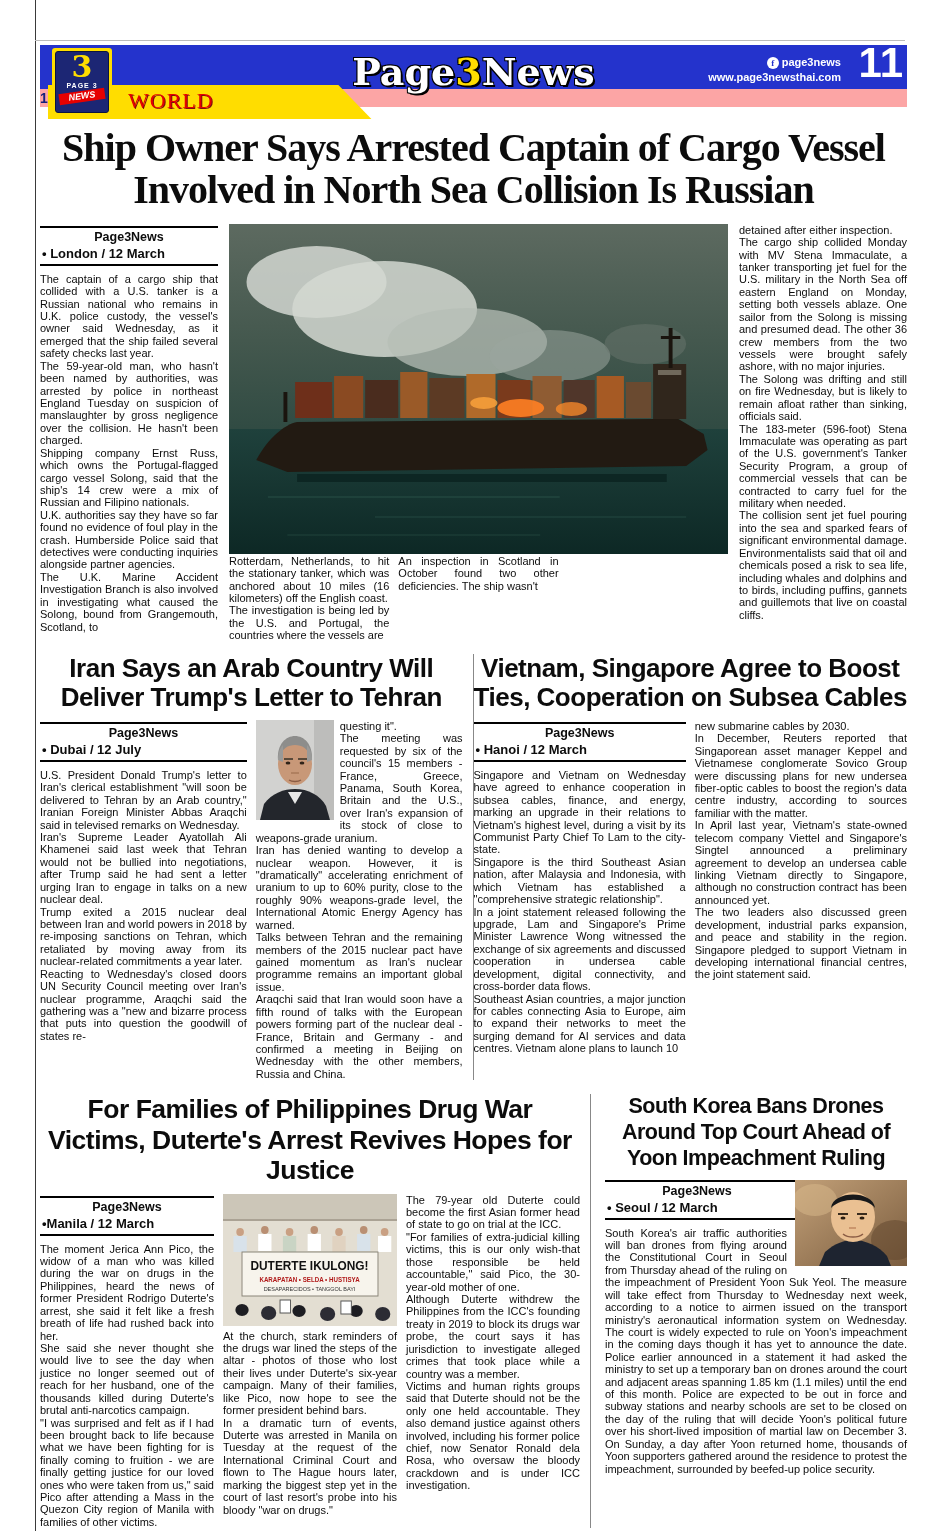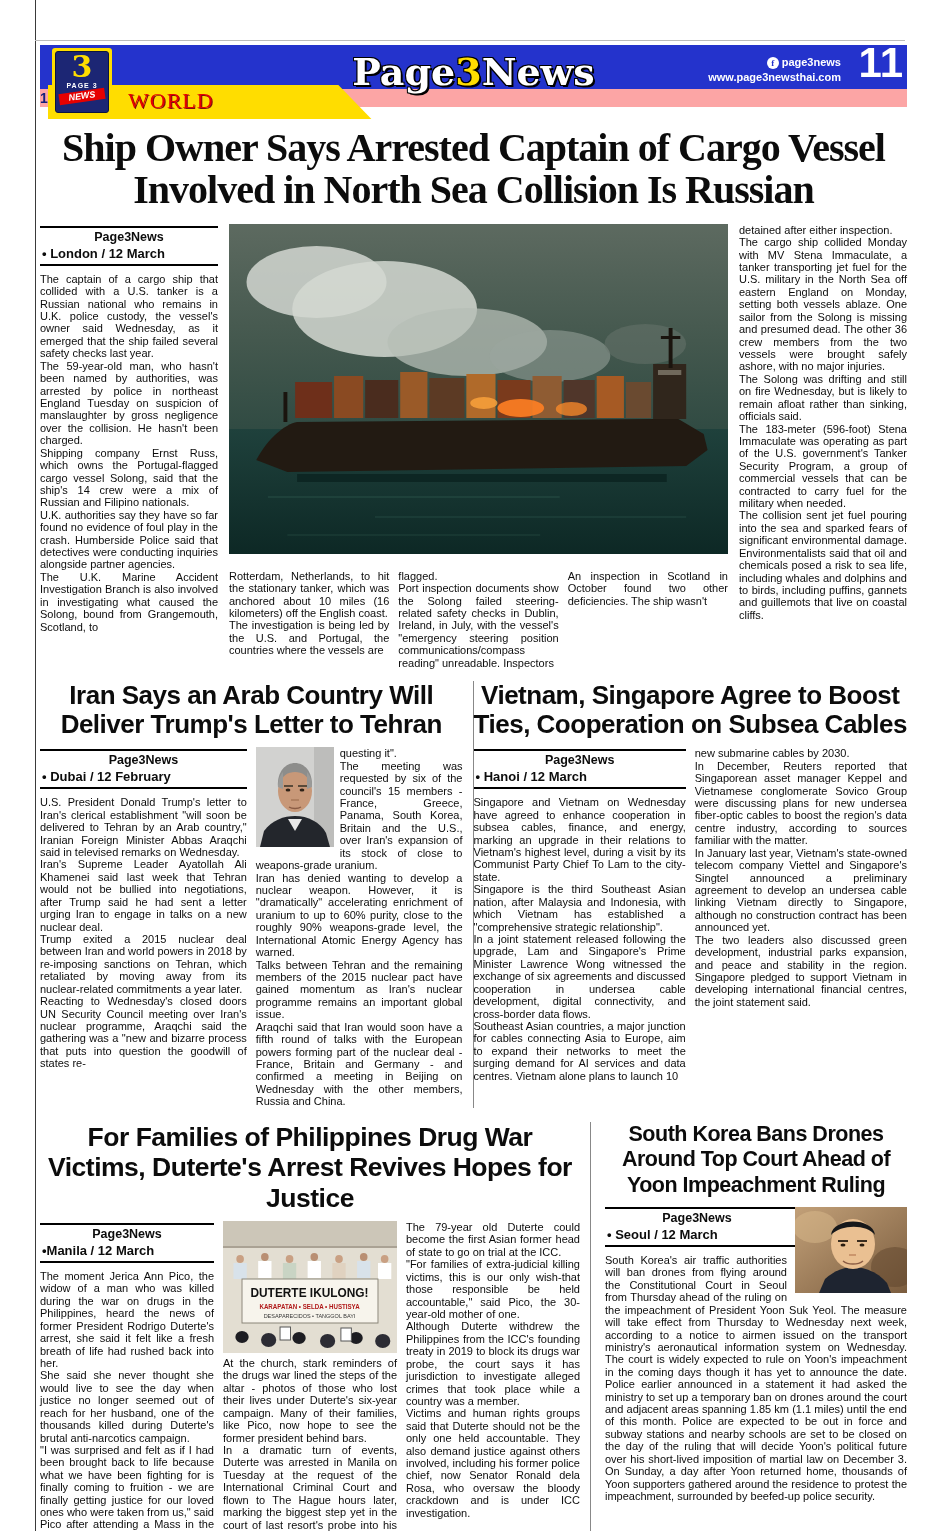--- a/index.html
+++ b/index.html
@@ -47,21 +47,21 @@
 
   .byline { border-top:2px solid #000; border-bottom:2px solid #000; margin:2px 0 7px; padding:2px 2px 3px; }
   .byline .src { text-align:center; font-weight:bold; font-size:12.5px; }
   .byline .dl { font-weight:bold; font-size:13px; margin-top:2px; }
 
   p.bp { margin:0; text-align:justify; font-size:11px; line-height:1.13; }
 
   
   .ship-grid { display:grid; grid-template-columns:178px 1fr 168px; column-gap:11px; }
   .photo-ship { width:100%; height:330px; display:block; }
-  .ship-3col { display:grid; grid-template-columns:1fr 1fr 1fr; column-gap:9px; margin-top:16px; }
+  .ship-3col { display:grid; grid-template-columns:1fr 1fr 1fr; column-gap:9px; margin-top:1px; }
 
   .row2 { display:grid; grid-template-columns:1fr 1fr; margin-top:12px; }
   .iran { border-right:1px solid #888; padding-right:10px; }
   .twocol { display:grid; grid-template-columns:1fr 1fr; column-gap:9px; }
   .photo-araqchi { float:left; width:78px; height:100px; margin:0 6px 3px 0; }
 
   .row3 { display:grid; grid-template-columns:1fr 302px; column-gap:14px; margin-top:14px; }
   .phil { border-right:1px solid #888; padding-right:10px; }
   .phil-cols { display:grid; grid-template-columns:1fr 1fr 1fr; column-gap:9px; }
   .photo-protest { width:100%; height:132px; display:block; margin-bottom:4px; }
@@ -157,24 +157,20 @@
           <rect x="40" y="272" width="300" height="2" fill="#2a524a" opacity="0.45"></rect>
           <rect x="150" y="292" width="320" height="2" fill="#2a524a" opacity="0.35"></rect>
           <rect x="60" y="310" width="260" height="2" fill="#2a524a" opacity="0.3"></rect>
         </svg>
         <div class="ship-3col">
           <div>
               <p class="bp">Rotterdam, Netherlands, to hit the stationary tanker, which was anchored about 10 miles (16 kilometers) off the English coast.</p>
               <p class="bp">The investigation is being led by the U.S. and Portugal, the countries where the vessels are</p>
             </div>
           <div>
-              <p class="bp">flagged.</p>
-              <p class="bp">Port inspection documents show the Solong failed steering-related safety checks in Dublin, Ireland, in July, with the vessel's "emergency steering position communications/compass reading" unreadable. Inspectors</p>
-            </div>
-          <div>
               <p class="bp">An inspection in Scotland in October found two other deficiencies. The ship wasn't</p>
             </div>
         </div>
       </div>
       <div>
           <p class="bp">detained after either inspection.</p>
           <p class="bp">The cargo ship collided Monday with MV Stena Immaculate, a tanker transporting jet fuel for the U.S. military in the North Sea off eastern England on Monday, setting both vessels ablaze. One sailor from the Solong is missing and presumed dead. The other 36 crew members from the two vessels were brought safely ashore, with no major injuries.</p>
           <p class="bp">The Solong was drifting and still on fire Wednesday, but is likely to remain afloat rather than sinking, officials said.</p>
           <p class="bp">The 183-meter (596-foot) Stena Immaculate was operating as part of the U.S. government's Tanker Security Program, a group of commercial vessels that can be contracted to carry fuel for the military when needed.</p>
           <p class="bp">The collision sent jet fuel pouring into the sea and sparked fears of significant environmental damage. Environmentalists said that oil and chemicals posed a risk to sea life, including whales and dolphins and to birds, including puffins, gannets and guillemots that live on coastal cliffs.</p>
@@ -182,21 +178,21 @@
     </div>
   </section>
 
   <div class="row2">
     <section class="iran">
       <h2>Iran Says an Arab Country Will Deliver Trump's Letter to Tehran</h2>
       <div class="twocol">
         <div>
           <div class="byline">
             <div class="src">Page3News</div>
-            <div class="dl">• Dubai / 12 February</div>
+            <div class="dl">• Dubai / 12 July</div>
           </div>
           <div>
               <p class="bp">U.S. President Donald Trump's letter to Iran's clerical establishment "will soon be delivered to Tehran by an Arab country," Iranian Foreign Minister Abbas Araqchi said in televised remarks on Wednesday.</p>
               <p class="bp">Iran's Supreme Leader Ayatollah Ali Khamenei said last week that Tehran would not be bullied into negotiations, after Trump said he had sent a letter urging Iran to engage in talks on a new nuclear deal.</p>
               <p class="bp">Trump exited a 2015 nuclear deal between Iran and world powers in 2018 by re-imposing sanctions on Tehran, which retaliated by moving away from its nuclear-related commitments a year later.</p>
               <p class="bp">Reacting to Wednesday's closed doors UN Security Council meeting over Iran's nuclear programme, Araqchi said the gathering was a "new and bizarre process that puts into question the goodwill of states re-</p>
             </div>
         </div>
         <div>
           <svg class="photo-araqchi" viewBox="0 0 78 100" preserveAspectRatio="none">
@@ -237,21 +233,21 @@
           <div>
               <p class="bp">Singapore and Vietnam on Wednesday have agreed to enhance cooperation in subsea cables, finance, and energy, marking an upgrade in their relations to Vietnam's highest level, during a visit by its Communist Party Chief To Lam to the city-state.</p>
               <p class="bp">Singapore is the third Southeast Asian nation, after Malaysia and Indonesia, with which Vietnam has established a "comprehensive strategic relationship".</p>
               <p class="bp">In a joint statement released following the upgrade, Lam and Singapore's Prime Minister Lawrence Wong witnessed the exchange of six agreements and discussed cooperation in undersea cable development, digital connectivity, and cross-border data flows.</p>
               <p class="bp">Southeast Asian countries, a major junction for cables connecting Asia to Europe, aim to expand their networks to meet the surging demand for AI services and data centres. Vietnam alone plans to launch 10</p>
             </div>
         </div>
         <div>
             <p class="bp">new submarine cables by 2030.</p>
             <p class="bp">In December, Reuters reported that Singaporean asset manager Keppel and Vietnamese conglomerate Sovico Group were discussing plans for new undersea fiber-optic cables to boost the region's data centre industry, according to sources familiar with the matter.</p>
-            <p class="bp">In January last year, Vietnam's state-owned telecom company Viettel and Singapore's Singtel announced a preliminary agreement to develop an undersea cable linking Vietnam directly to Singapore, although no construction contract has been announced yet.</p>
+            <p class="bp">In April last year, Vietnam's state-owned telecom company Viettel and Singapore's Singtel announced a preliminary agreement to develop an undersea cable linking Vietnam directly to Singapore, although no construction contract has been announced yet.</p>
             <p class="bp">The two leaders also discussed green development, industrial parks expansion, and peace and stability in the region. Singapore pledged to support Vietnam in developing international financial centres, the joint statement said.</p>
           </div>
       </div>
     </section>
   </div>
 
   <div class="row3">
     <section class="phil">
       <h2>For Families of Philippines Drug War Victims, Duterte's Arrest Revives Hopes for Justice</h2>
       <div class="phil-cols">

